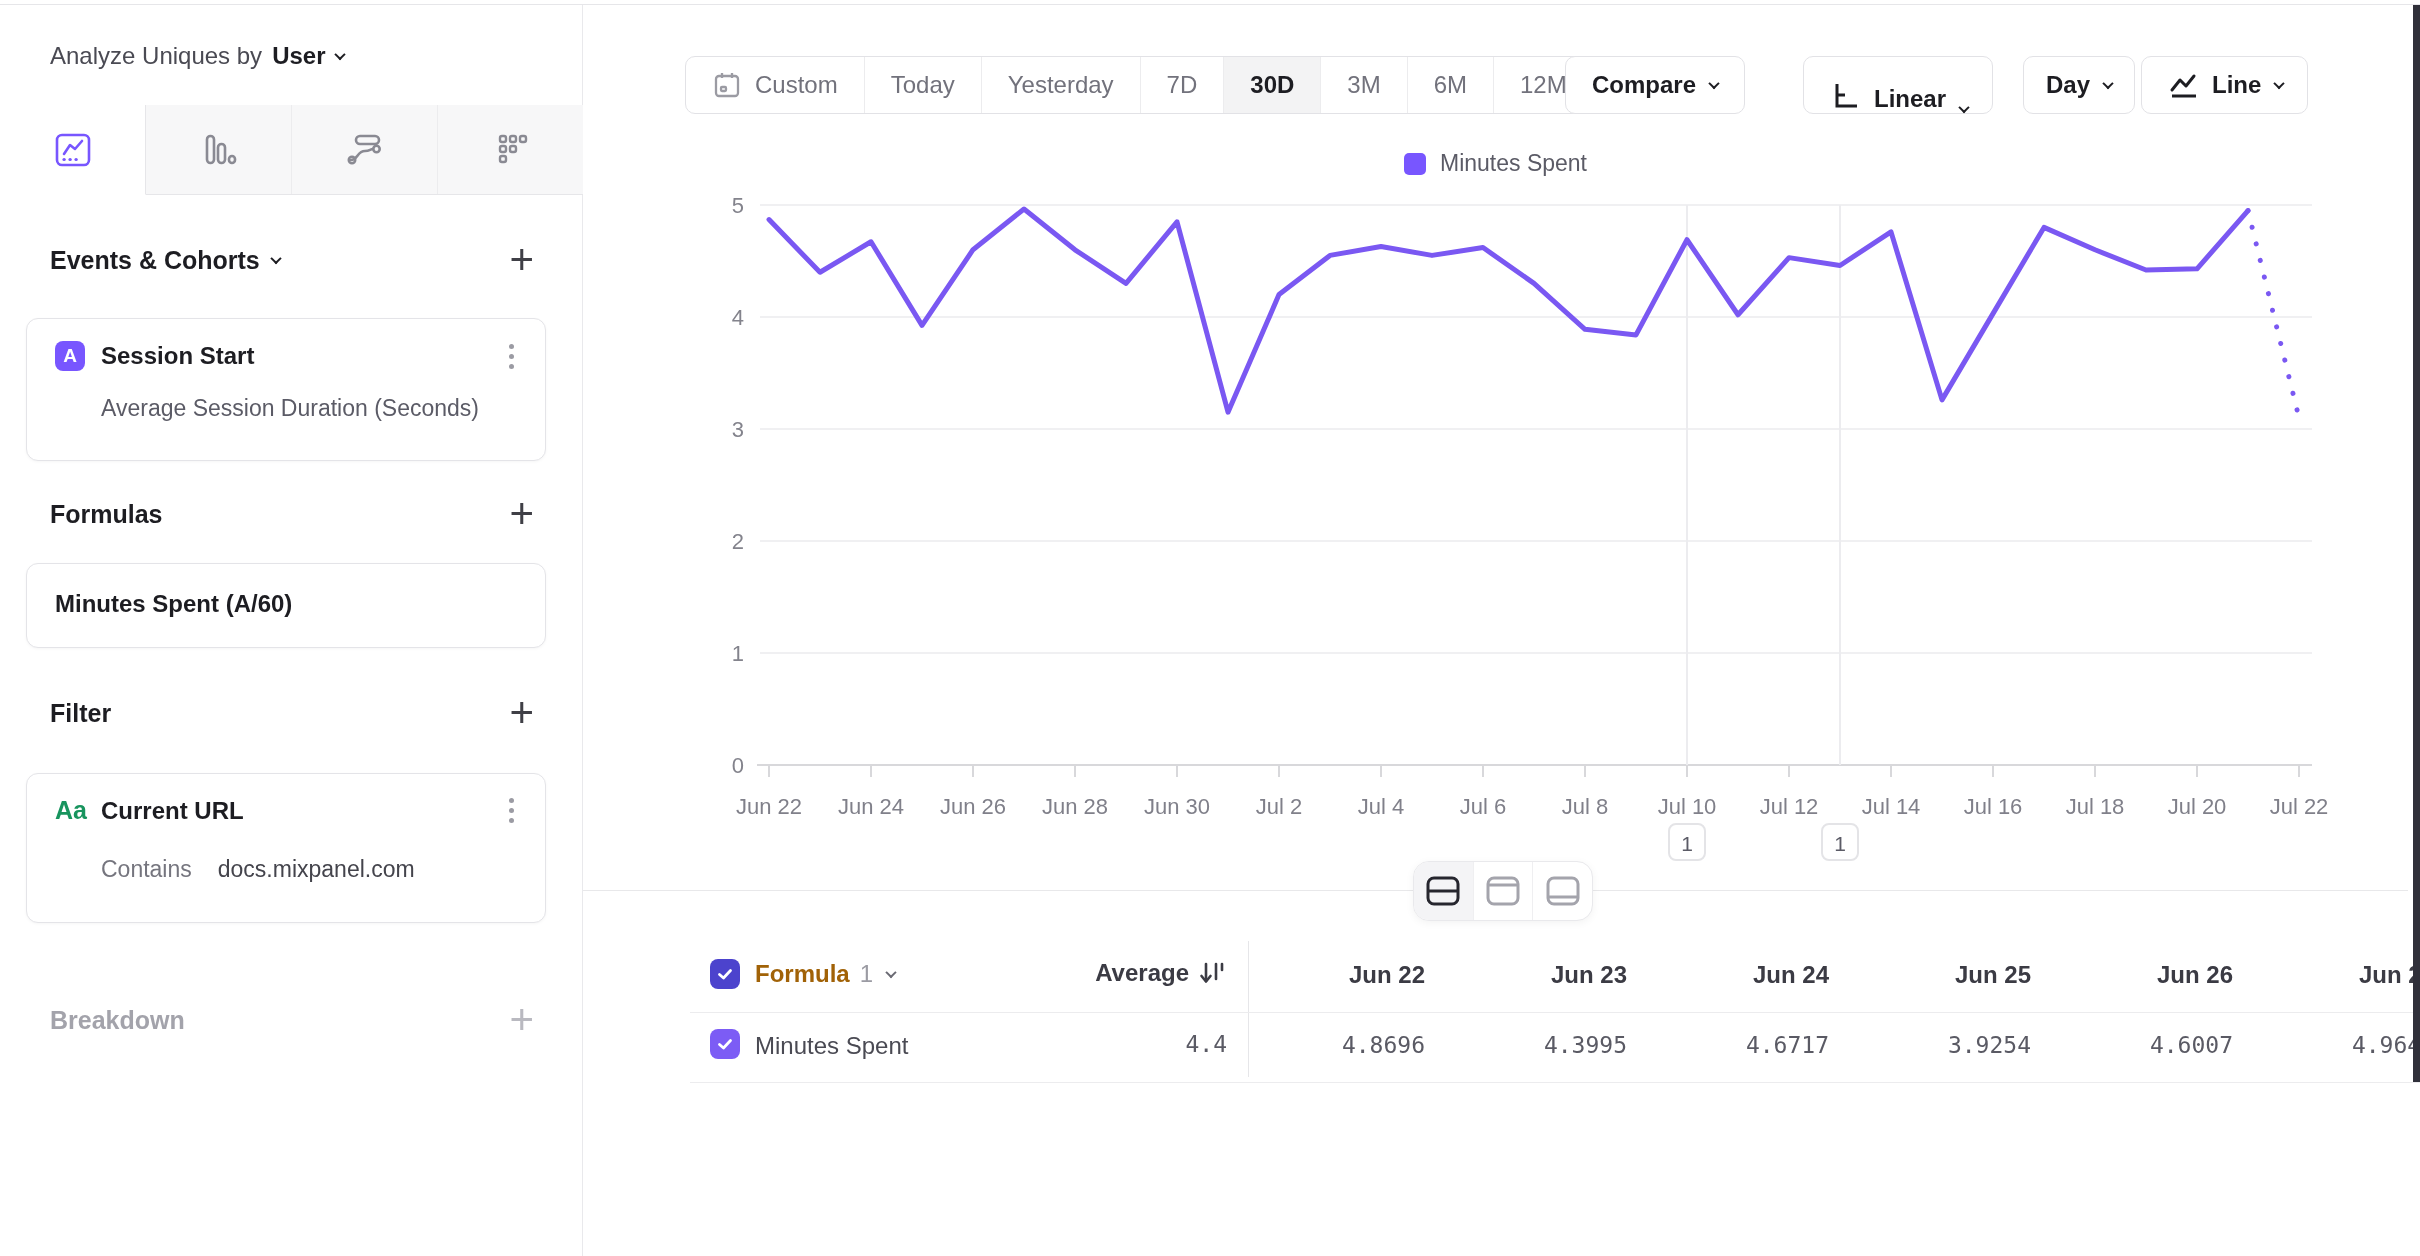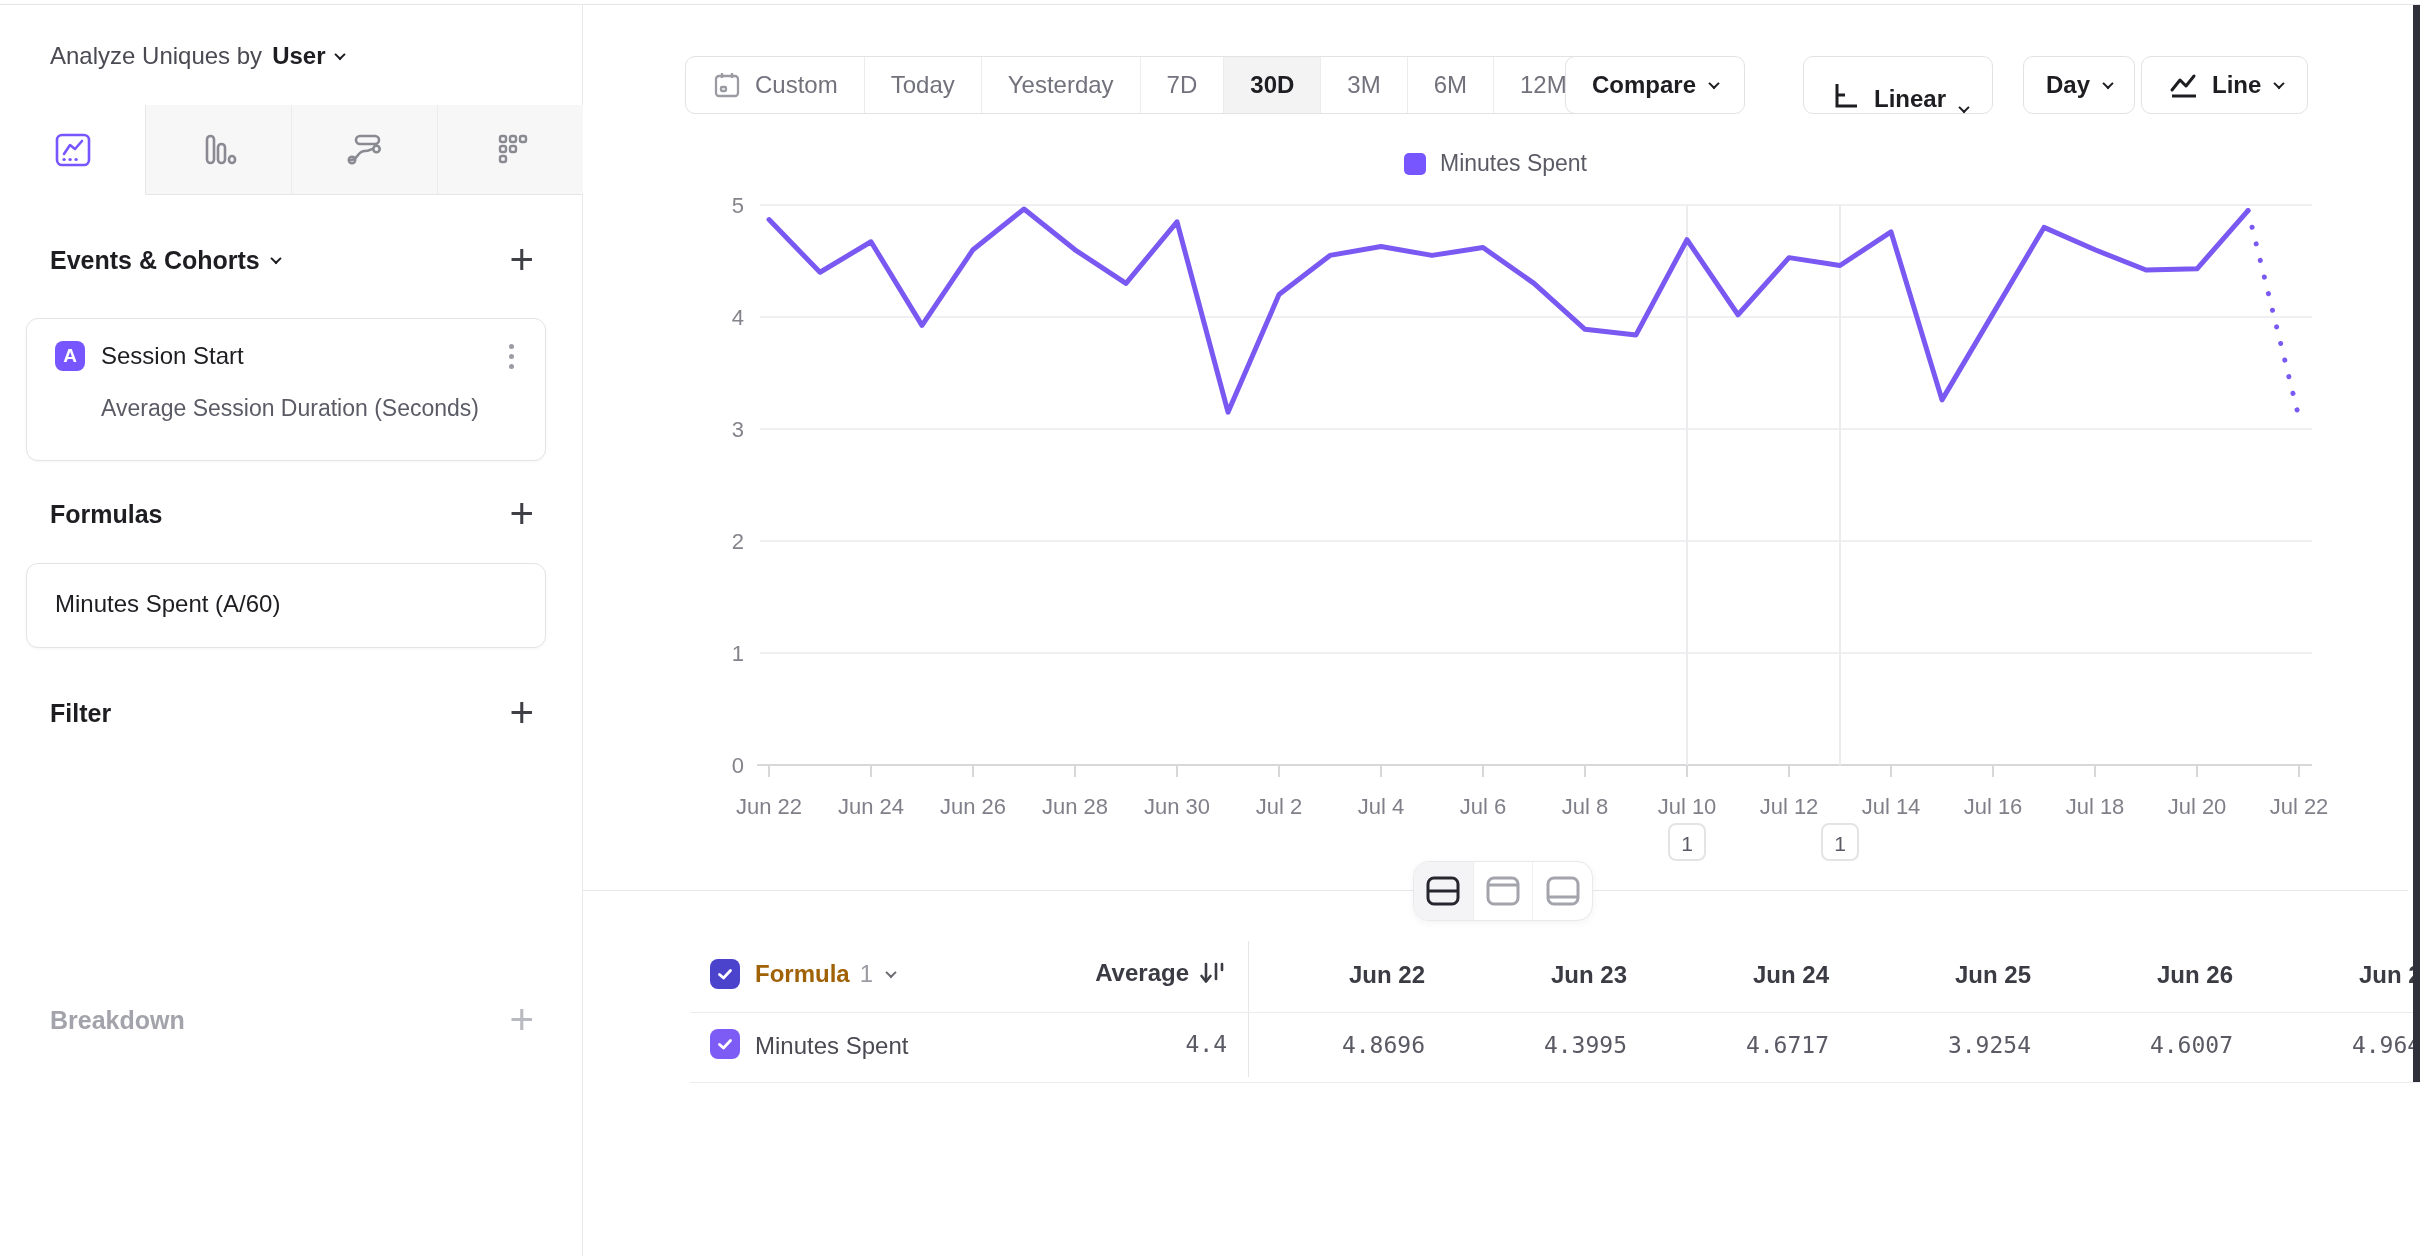--- a/index.html
+++ b/index.html
@@ -21,21 +21,21 @@
   .tab.active { background:#fff; color:#7856ff; border-bottom:1px solid #fff; margin-bottom:-1px; border-right:1px solid #e6e6e9; }
 
   .section-head { position:absolute; left:50px; right:48px; display:flex; align-items:center; justify-content:space-between; }
   .section-title { display:flex; align-items:center; gap:12px; font-size:25px; font-weight:700; color:#1d1d22; }
   .plus { font-size:42px; font-weight:200; color:#3f3f46; line-height:30px; cursor:pointer; }
   .section-head.dim .section-title { color:#a3a3ab; }
   .section-head.dim .plus { color:#b9b9c0; }
 
   .card { position:absolute; left:26px; width:520px; background:#fff; border:1px solid #e4e4e8; border-radius:12px; box-shadow:0 1px 3px rgba(0,0,0,0.04); }
   .card-row1 { position:absolute; left:28px; top:22px; right:24px; display:flex; align-items:center; gap:16px; }
-  .card-title { font-size:24px; font-weight:400; color:#1d1d22; flex:1; }
+  .card-title { font-size:24px; font-weight:700; color:#1d1d22; flex:1; }
   .badge-a { width:30px; height:30px; border-radius:8px; background:#7856ff; color:#fff; font-size:19px; font-weight:600; display:flex; align-items:center; justify-content:center; }
   .badge-aa { width:30px; text-align:center; color:#18945e; font-size:25px; font-weight:600; }
   .card-sub { position:absolute; left:74px; top:76px; font-size:23px; color:#5b5b66; }
   .kebab { display:flex; flex-direction:column; gap:5px; align-items:center; width:20px; cursor:pointer; }
   .kebab i { width:5px; height:5px; border-radius:50%; background:#9b9ba3; }
 
   .chev { display:inline-block; width:10px; height:10px; border-right:2.6px solid currentColor; border-bottom:2.6px solid currentColor; transform:rotate(45deg) translate(-1px,-1px); }
   .chev.small { width:8px; height:8px; }
 
   
@@ -166,20 +166,35 @@
       </div>
     </div>
 
     <div class="section-head" style="top:693px;">
       <span class="section-title">
         <span>Filter</span>
       </span>
       <span class="plus">+</span>
     </div>
 
+    <div class="card" style="top:768px; height:150px;">
+      <div class="card-row1">
+        <span class="badge-aa">Aa</span>
+        <span class="card-title">Current URL</span>
+        <span class="kebab">
+            <i></i>
+            <i></i>
+            <i></i>
+          </span>
+      </div>
+      <div class="card-sub" style="top:82px; display:flex; gap:26px;">
+        <span style="color:#75757e;">Contains</span>
+        <span style="color:#44444c;">docs.mixpanel.com</span>
+      </div>
+    </div>
 
     <div class="section-head dim" style="top:1000px;">
       <span class="section-title">
         <span>Breakdown</span>
       </span>
       <span class="plus">+</span>
     </div>
   </div>
 
   <div id="date-control">

